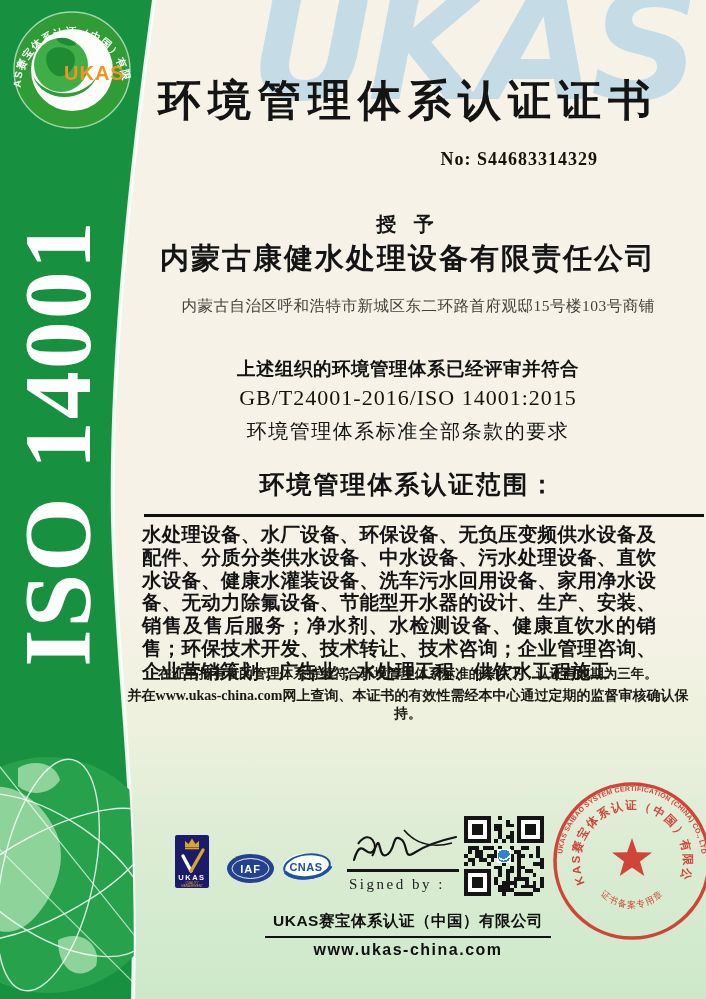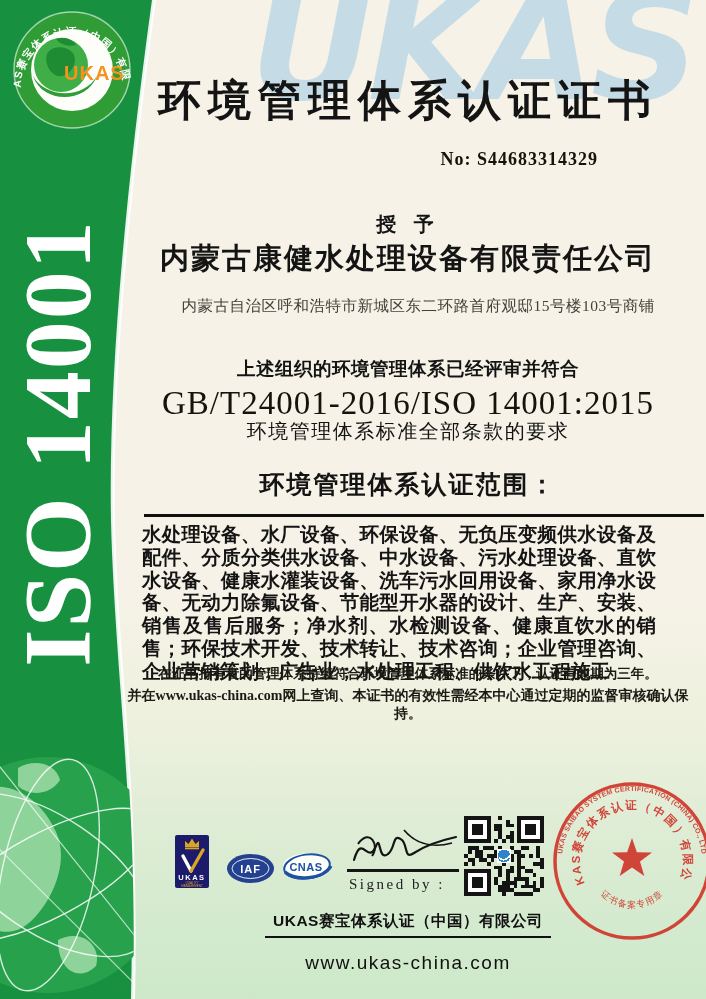--- a/index.html
+++ b/index.html
@@ -23,37 +23,37 @@
     font-size:96px; letter-spacing:2px; color:#ffffff; line-height:114px;
   }
   .content{position:absolute; left:118px; top:0; width:580px; z-index:2;}
   .row{position:absolute; left:0; right:0; text-align:center; color:#141414;}
   .title{top:72px; font-family:"Liberation Serif",serif; font-weight:bold; font-size:43px; letter-spacing:7px; white-space:nowrap;}
   .no-line{position:absolute; right:100px; top:149px; font-family:"Liberation Serif",serif; font-weight:bold; font-size:18px; letter-spacing:1px; color:#17130c;}
   .awarded{top:199px; font-weight:bold; font-size:20px; letter-spacing:6px;margin-top:12px;}
   .company{top:239px; font-family:"Liberation Serif",serif; font-weight:bold; font-size:29px; letter-spacing:2px; white-space:nowrap;}
   .address{top:296px; font-family:"Liberation Serif",serif; font-size:15.5px; letter-spacing:.5px; color:#45403a;padding-left:20px;}
   .conf1{top:356px; font-weight:bold; font-size:18.5px; letter-spacing:.5px;}
-  .standard{top:385px; font-family:"Liberation Serif",serif; font-size:33px; letter-spacing:1px; color:#17130c;}
+  .standard{top:385px; font-family:"Liberation Serif",serif; font-size:22px; letter-spacing:1px; color:#17130c;}
   .conf2{top:418px; font-family:"Liberation Serif",serif; font-weight:normal; font-size:20px; letter-spacing:1.5px;}
   .scope-head{top:468px; font-family:Liberation Sans, sans-serif; font-weight:bold; font-size:25px; letter-spacing:2px;}
   .rule{position:absolute; left:26px; right:-6px; top:514px; border-top:3px solid #101010;}
   .scope{position:absolute; left:24px; width:514px; top:523px; font-weight:bold; font-size:19.5px;
          line-height:22.8px; text-align:justify; color:#141414;}
   .note1{top:665px; font-family:"Liberation Serif",serif; font-weight:bold; font-size:13.5px; color:#1d1a14;}
   .note2{top:687px; font-family:"Liberation Serif",serif; font-weight:bold; font-size:14px; color:#1d1a14;}
   .dates{position:absolute; left:0; right:0; top:726px; display:flex; justify-content:center; gap:44px;
          font-weight:bold; font-size:16px; color:#111;}
   
   .sig-line{left:347px; top:869px; width:112px; height:3px; background:#151515; z-index:2;}
   .signed-by{left:349px; top:876px; font-family:"Liberation Serif",serif; font-size:15px; letter-spacing:2.5px; color:#222; z-index:2;}
   .footer-center{position:absolute; left:120px; right:10px; top:911px; text-align:center; z-index:2;}
   .issuer{display:inline-block; font-weight:bold; font-size:15.5px; letter-spacing:.5px; color:#101010;
           border-bottom:2.5px solid #101010; padding:0 8px 4px 8px;}
-  .website{margin-top:14px; font-weight:normal; font-size:19px; letter-spacing:1.5px; color:#101010;}
+  .website{margin-top:3px; font-weight:bold; font-size:16px; letter-spacing:1.5px; color:#101010;}
   svg text{font-family:"Liberation Sans",sans-serif;}
 </style>
 </head>
 <body>
 
 <div class="cert">
 
   <div class="abs watermark">UKAS</div>
 
   <svg class="abs" style="left:0;top:0;z-index:2" width="240" height="999" viewBox="0 0 240 999">

